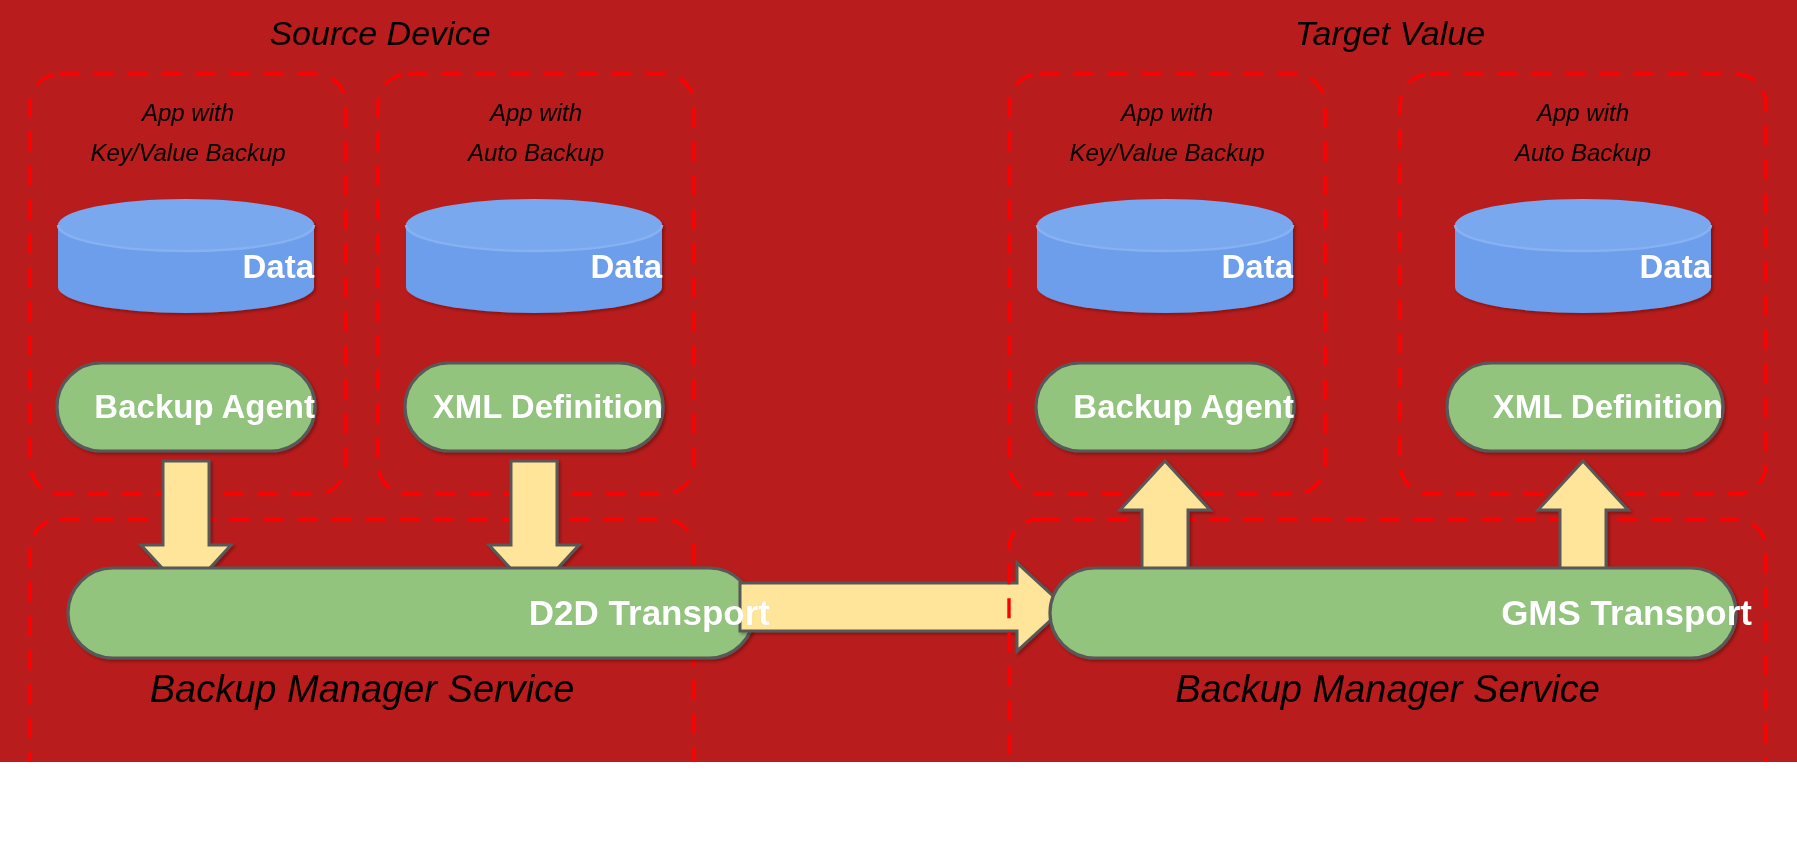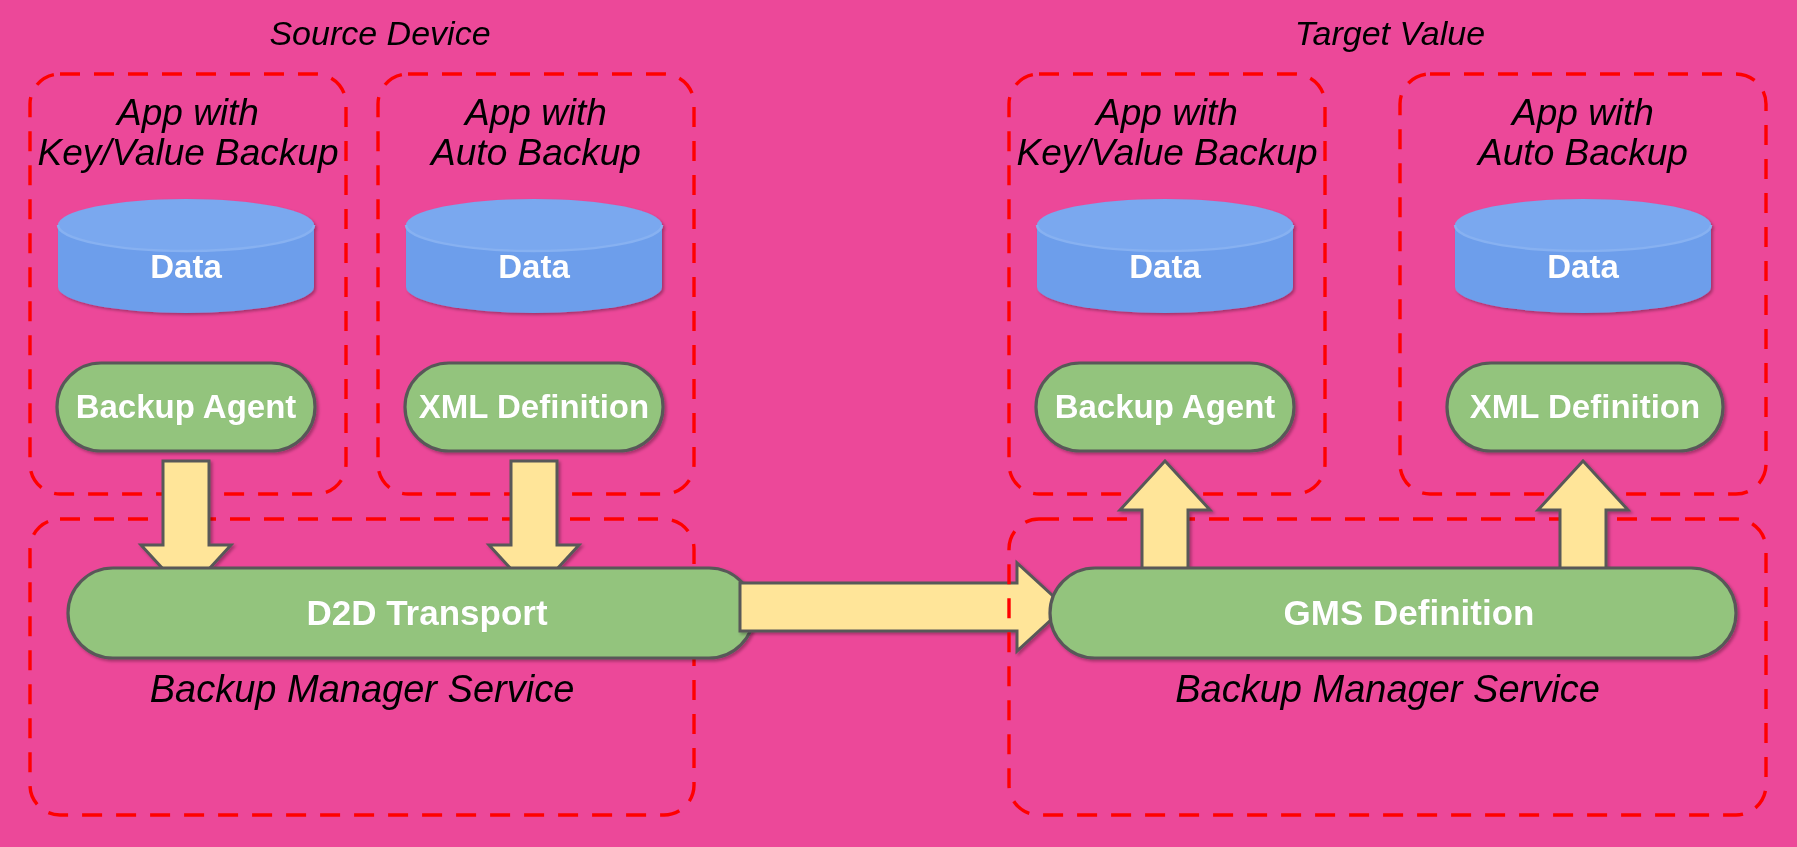--- a/index.html
+++ b/index.html
@@ -6,22 +6,22 @@
     margin: 0;
     padding: 0;
     background: #ffffff;
   }
   body {
     font-family: "Liberation Sans", sans-serif;
   }
   #canvas {
     position: relative;
     width: 1797px;
-    height: 847px;
-    background: #ec4899;
+    height: 762px;
+    background: #b91c1c;
     overflow: hidden;
   }
   svg.layer {
     position: absolute;
     left: 0;
     top: 0;
     width: 1797px;
     height: 847px;
   }
   .device-title {
@@ -29,41 +29,41 @@
     font-style: italic;
     font-size: 34px;
     color: #000000;
     text-align: center;
     white-space: nowrap;
     font-family: "Liberation Sans", sans-serif;
   }
   .app-caption {
     position: absolute;
     font-style: italic;
-    font-size: 37px;
+    font-size: 24px;
     line-height: 40px;
     color: #000000;
     text-align: center;
     font-family: "Liberation Sans", sans-serif;
   }
   .service-caption {
     position: absolute;
     font-style: italic;
     font-size: 38px;
     color: #000000;
     text-align: center;
     white-space: nowrap;
     font-family: "Liberation Sans", sans-serif;
   }
   .shape-label {
     position: absolute;
     color: #ffffff;
     font-weight: bold;
     font-size: 33px;
-    text-align: center;
+    text-align: right;
     white-space: nowrap;
     font-family: "Liberation Sans", sans-serif;
     text-shadow: 0 0 1px rgba(0,0,0,0.10);
   }
   .shape-label.big {
     font-size: 35px;
     padding-left: 16px;
   }
 </style>
 </head>
@@ -203,18 +203,18 @@
   <div class="shape-label" style="left:406px; top:248px; width:256px;">Data</div>
   <div class="shape-label" style="left:1037px; top:248px; width:256px;">Data</div>
   <div class="shape-label" style="left:1455px; top:248px; width:256px;">Data</div>
 
   <div class="shape-label" style="left:57px; top:388px; width:258px;">Backup Agent</div>
   <div class="shape-label" style="left:405px; top:388px; width:258px;">XML Definition</div>
   <div class="shape-label" style="left:1036px; top:388px; width:258px;">Backup Agent</div>
   <div class="shape-label" style="left:1447px; top:388px; width:276px;">XML Definition</div>
 
   <div class="shape-label big" style="left:68px; top:593px; width:686px;">D2D Transport</div>
-  <div class="shape-label big" style="left:1050px; top:593px; width:686px;">GMS Definition</div>
+  <div class="shape-label big" style="left:1050px; top:593px; width:686px;">GMS Transport</div>
 
   <div class="service-caption" style="left:30px; top:668px; width:664px;">Backup Manager Service</div>
   <div class="service-caption" style="left:1009px; top:668px; width:757px;">Backup Manager Service</div>
 
 </div>
 
 </body></html>

